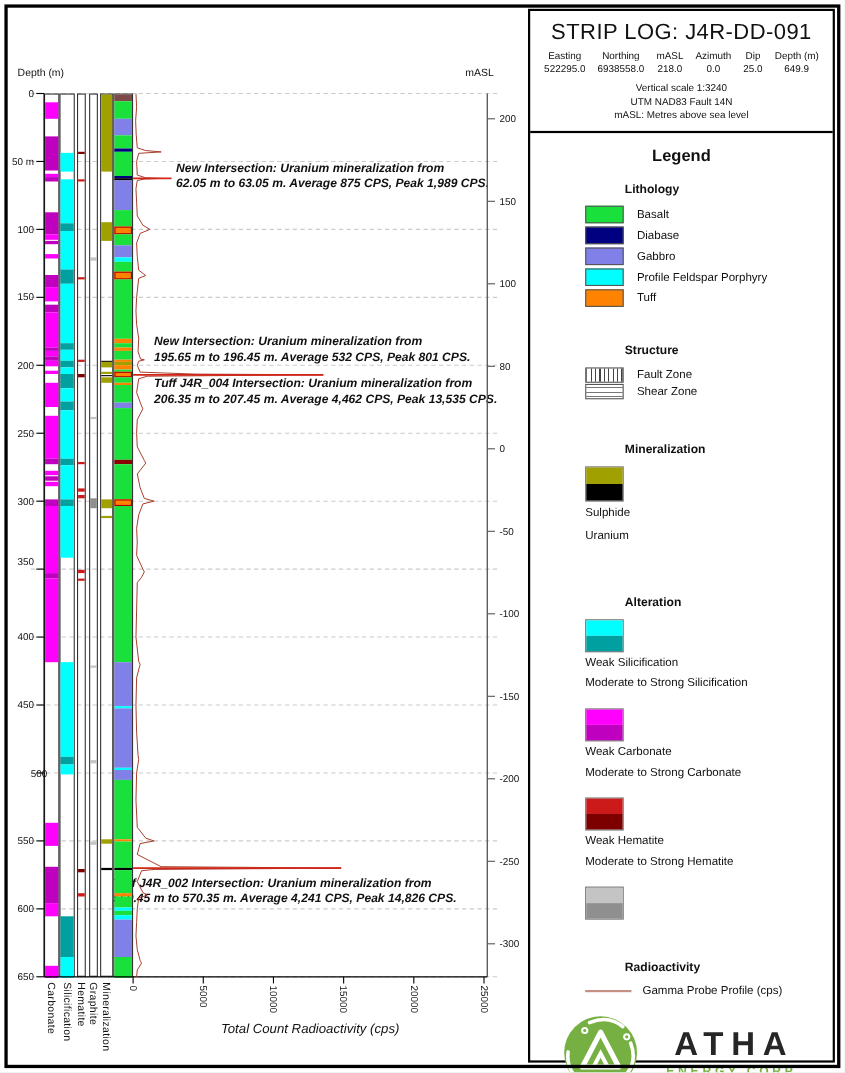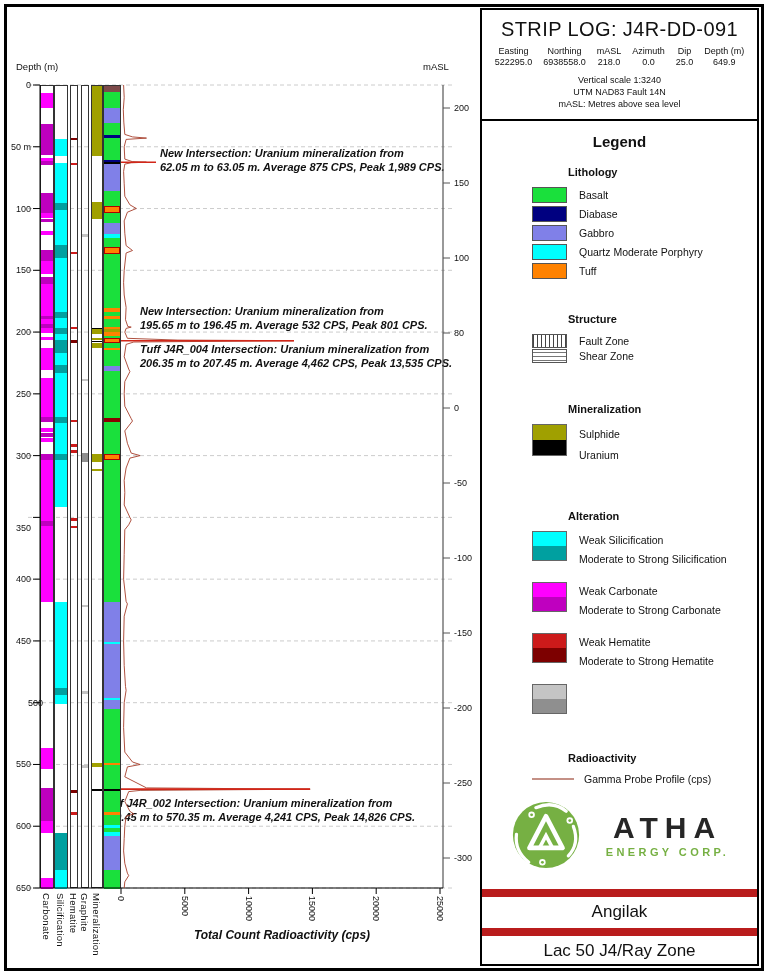--- a/index.html
+++ b/index.html
@@ -16,21 +16,21 @@
   .masl-tick-label{position:absolute;font-size:9px;transform:translateY(-50%);}
   .x-tick-label{position:absolute;font-size:9px;writing-mode:vertical-rl;transform:translateX(-50%);}
   .track{position:absolute;border:1px solid #333;box-sizing:border-box;}
   .interval{position:absolute;left:0;right:0;}
   .tuff-hatch{background-image:repeating-linear-gradient(90deg,rgba(190,0,0,.95) 0 1px,rgba(190,0,0,0) 1px 3px);
               background-size:100% 100%;outline:1px solid #b00000;outline-offset:-1px;}
   .track-label{position:absolute;font-size:9.5px;writing-mode:vertical-rl;color:#111;letter-spacing:.3px;}
   .annotation{position:absolute;font-size:11px;font-weight:bold;font-style:italic;
               white-space:pre-line;line-height:13.5px;color:#111;width:340px;}
   .x-axis-title{position:absolute;left:120px;top:928px;width:324px;text-align:center;
-                font-size:12px;font-weight:bold;font-style:italic;}
+                font-size:12px;font-weight:normal;font-style:italic;}
   svg.layer{position:absolute;left:0;top:0;pointer-events:none;}
 
   
   .panel{position:absolute;left:480px;top:8px;width:279px;height:958px;border:2px solid #000;
          box-sizing:border-box;background:#fff;display:flex;flex-direction:column;}
   .header-box{border-bottom:2px solid #000;padding:8px 4px 9px;}
   .title{text-align:center;font-size:20px;letter-spacing:.4px;}
   .meta{display:flex;justify-content:center;gap:11px;margin-top:5px;}
   .meta-field{text-align:center;}
   .meta-label{font-size:9px;}
@@ -38,21 +38,21 @@
   .notes{margin-top:7px;text-align:center;font-size:9px;line-height:12px;}
   .legend{flex:1;padding:0 10px 0 50px;}
   .legend-title{text-align:center;font-size:15px;font-weight:bold;margin:12px 40px 0 0;}
   .sec{margin-top:0;}
   .sec-heading{font-size:11px;font-weight:bold;margin-bottom:9px;margin-left:36px;}
   .lg-item{display:flex;align-items:center;margin-bottom:3px;}
   .lg-swatch{width:35px;height:16px;border:1px solid #555;box-sizing:border-box;margin-right:12px;flex:none;}
   .lg-label{font-size:10.5px;}
   .pattern-fault{background-image:repeating-linear-gradient(90deg,#444 0 1px,#fff 1px 4px);}
   .pattern-shear{background-image:repeating-linear-gradient(180deg,#fff 0 2px,#777 2px 3px,#fff 3px 4px);}
-  .duo{display:flex;align-items:flex-start;margin-bottom:13px;}
+  .duo{display:flex;align-items:flex-start;margin-bottom:13px;flex-direction:column;}
   .duo-swatch{width:35px;flex:none;margin-right:12px;border:1px solid #666;box-sizing:border-box;}
   .duo-half{height:14px;}
   .duo-labels .lg-label{line-height:19px;display:block;}
   .radio-row{display:flex;align-items:center;}
   .radio-line{width:42px;border-top:2px solid #c49086;margin-right:10px;flex:none;}
   .logo{display:flex;align-items:center;justify-content:center;gap:24px;padding:14px 4px 18px;}
   .logo-text{display:flex;flex-direction:column;align-items:center;}
   .logo-name{font-size:30px;font-weight:600;letter-spacing:7px;color:#262626;line-height:30px;}
   .logo-sub{font-size:11px;font-weight:bold;letter-spacing:3.4px;color:#76b043;margin-top:3px;}
   .footer-row{border-top:8px solid #b91c1c;text-align:center;font-size:17px;padding:5px 0 6px;}
@@ -271,21 +271,21 @@
         <line x1="121" y1="789.1692307692307" x2="310" y2="789.1692307692307" stroke="#d22619" stroke-width="1.6"></line>
       </svg>
     <div id="labels-host">
         <div class="depth-tick-label" style="left: 5px; top: 85px;">0</div>
         <div class="depth-tick-label" style="left: 5px; top: 146.769px;">50 m</div>
         <div class="depth-tick-label" style="left: 5px; top: 208.538px;">100</div>
         <div class="depth-tick-label" style="left: 5px; top: 270.308px;">150</div>
         <div class="depth-tick-label" style="left: 5px; top: 332.077px;">200</div>
         <div class="depth-tick-label" style="left: 5px; top: 393.846px;">250</div>
         <div class="depth-tick-label" style="left: 5px; top: 455.615px;">300</div>
-        <div class="depth-tick-label" style="left: 5px; top: 528px;">350</div>
+        <div class="depth-tick-label" style="left: 5px; top: 511px;">350</div>
         <div class="depth-tick-label" style="left: 5px; top: 579.154px;">400</div>
         <div class="depth-tick-label" style="left: 5px; top: 640.923px;">450</div>
         <div class="depth-tick-label" style="left: 17px; top: 702.692px;">500</div>
         <div class="depth-tick-label" style="left: 5px; top: 764.462px;">550</div>
         <div class="depth-tick-label" style="left: 5px; top: 826.231px;">600</div>
         <div class="depth-tick-label" style="left: 5px; top: 888px;">650</div>
         <div class="masl-tick-label" style="left: 454px; top: 108px;">200</div>
         <div class="masl-tick-label" style="left: 454px; top: 183px;">150</div>
         <div class="masl-tick-label" style="left: 454px; top: 258px;">100</div>
         <div class="masl-tick-label" style="left: 454px; top: 333px;">80</div>
@@ -370,21 +370,21 @@
             <div class="lg-item">
               <div class="lg-swatch" style="background: rgb(0, 0, 128);"></div>
               <div class="lg-label">Diabase</div>
             </div>
             <div class="lg-item">
               <div class="lg-swatch" style="background: rgb(128, 128, 232);"></div>
               <div class="lg-label">Gabbro</div>
             </div>
             <div class="lg-item">
               <div class="lg-swatch" style="background: rgb(0, 255, 255);"></div>
-              <div class="lg-label">Quartz Moderate Porphyry</div>
+              <div class="lg-label">Profile Feldspar Porphyry</div>
             </div>
             <div class="lg-item">
               <div class="lg-swatch" style="background: rgb(255, 130, 0);"></div>
               <div class="lg-label">Tuff</div>
             </div>
           </div>
       </div>
 
       <div class="sec" style="margin-top:34px">
         <div class="sec-heading">Structure</div>

